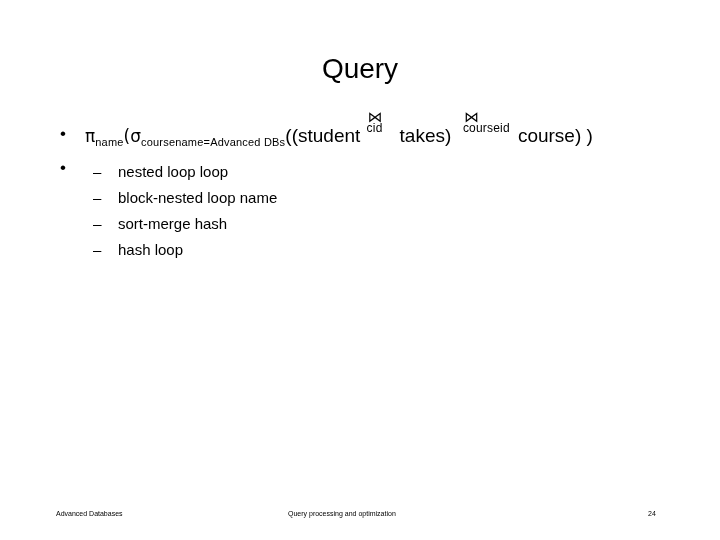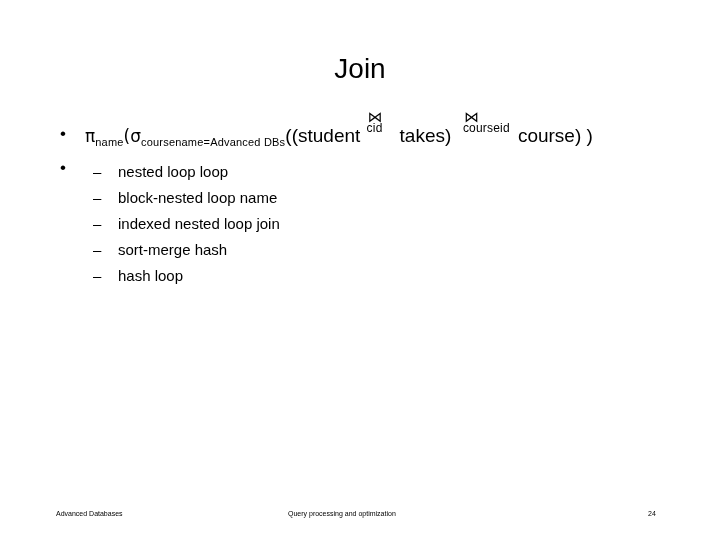--- a/index.html
+++ b/index.html
@@ -161,21 +161,21 @@
     position: absolute;
     left: 648px;
     top: 0;
   }
 </style>
 </head>
 <body>
 
 <div id="slide">
 
-  <div id="title">Join</div>
+  <div id="title">Query</div>
 
   <div id="body">
 
     <div class="l1" id="formula-line">
       <span class="marker">•</span>
       <span id="formula">
         <span class="f-sym">π</span><span class="f-sub">name</span><span class="f-sym">(</span><span class="f-sym">σ</span><span class="f-sub">coursename=Advanced DBs</span><span class="f-big">((</span><span class="f-big">student</span><span class="f-big">&nbsp;</span><span class="joinop"><span class="bowtie">⋈</span><span class="jsub">cid</span></span><span class="f-big">takes</span><span class="f-big">)</span><span class="f-big">&nbsp;&nbsp;</span><span class="joinop wide"><span class="bowtie">⋈</span><span class="jsub">courseid</span></span><span class="f-big">course</span><span class="f-big">) )</span>
       </span>
     </div>
 
@@ -187,21 +187,20 @@
       <div class="l2">
         <span class="marker">–</span>
         <span>nested loop loop</span>
       </div>
       <div class="l2">
         <span class="marker">–</span>
         <span>block-nested loop name</span>
       </div>
       <div class="l2">
         <span class="marker">–</span>
-        <span>indexed nested loop join</span>
       </div>
       <div class="l2">
         <span class="marker">–</span>
         <span>sort-merge hash</span>
       </div>
       <div class="l2">
         <span class="marker">–</span>
         <span>hash loop</span>
       </div>
     </div>

